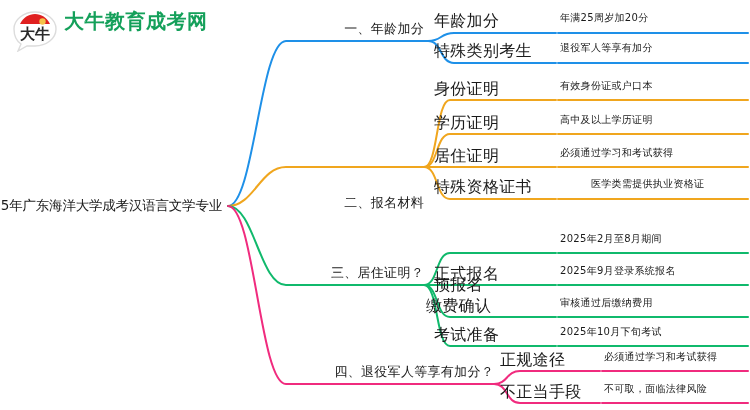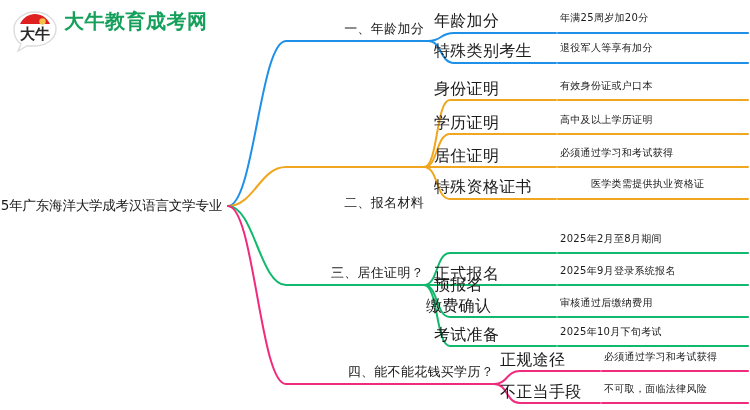--- a/index.html
+++ b/index.html
@@ -109,20 +109,20 @@
       <div class="node lvl3" style="left: 560px; top: 179px; max-width: 190px; margin-left: 31px;">医学类需提供执业资格证</div>
       <div class="node lvl1 r" style="left: 424px; top: 266px;">三、居住证明？</div>
       <div class="node lvl2" style="left: 434px; top: 234px; margin-top: 43px;">预报名</div>
       <div class="node lvl3" style="left: 560px; top: 234px; max-width: 190px;">2025年2月至8月期间</div>
       <div class="node lvl2" style="left: 434px; top: 266px;">正式报名</div>
       <div class="node lvl3" style="left: 560px; top: 266px; max-width: 190px;">2025年9月登录系统报名</div>
       <div class="node lvl2" style="left: 426px; top: 298px;">缴费确认</div>
       <div class="node lvl3" style="left: 560px; top: 298px; max-width: 190px;">审核通过后缴纳费用</div>
       <div class="node lvl2" style="left: 434px; top: 327px;">考试准备</div>
       <div class="node lvl3" style="left: 560px; top: 327px; max-width: 190px;">2025年10月下旬考试</div>
-      <div class="node lvl1 r" style="left: 494px; top: 365px;">四、能不能花钱买学历？</div>
+      <div class="node lvl1 r" style="left: 494px; top: 365px;">四、退役军人等享有加分？</div>
       <div class="node lvl2" style="left: 500px; top: 352px;">正规途径</div>
       <div class="node lvl3" style="left: 604px; top: 352px; max-width: 190px;">必须通过学习和考试获得</div>
       <div class="node lvl2" style="left: 500px; top: 384px;">不正当手段</div>
       <div class="node lvl3" style="left: 604px; top: 384px; max-width: 190px;">不可取，面临法律风险</div>
     </div>
 
 </div>
 
 </body></html>

